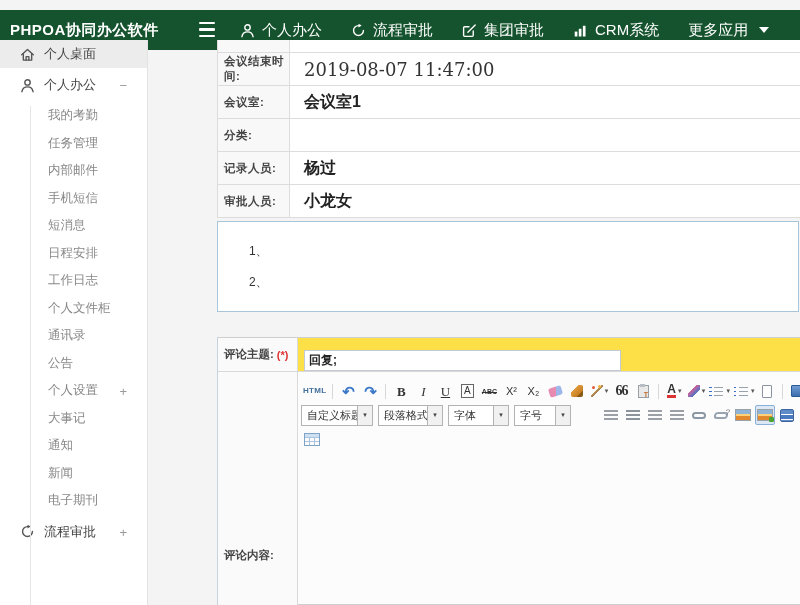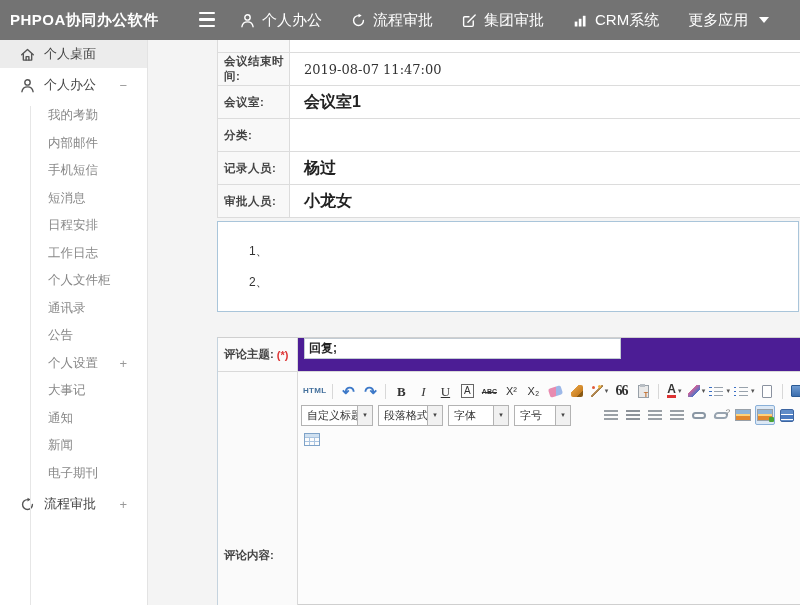--- a/index.html
+++ b/index.html
@@ -1,20 +1,20 @@
 <!DOCTYPE html>
 <html><head>
 <meta charset="utf-8">
 <style>
   * { margin:0; padding:0; box-sizing:border-box; }
   html,body { width:800px; height:605px; overflow:hidden; font-family:"Liberation Sans",sans-serif; background:#f4f4f4; }
   #app { position:relative; width:800px; height:605px; background:#f4f4f4; overflow:hidden; }
 
   
-  #topbar { position:absolute; left:0; top:0; width:800px; height:40px; background:#737373; display:flex; align-items:center; }
+  #topbar { position:absolute; left:0; top:10px; width:800px; height:40px; background:#14532d; display:flex; align-items:center; }
   #topbar-title { position:absolute; left:10px; top:0; height:40px; line-height:40px; color:#fff; font-size:15px; font-weight:bold; letter-spacing:.5px; }
   #hamburger { position:absolute; left:199px; top:12px; width:16px; height:15px; display:flex; flex-direction:column; justify-content:space-between; cursor:pointer; }
   #hamburger i { display:block; height:2.4px; background:#fff; border-radius:1px; }
   #nav { position:absolute; left:240px; top:0; height:40px; display:flex; align-items:center; gap:29px; }
   .nav-item { display:flex; align-items:center; gap:7px; color:#fff; font-size:15px; cursor:pointer; white-space:nowrap; }
   .nav-ic { width:15px; height:15px; display:inline-flex; }
   .nav-ic svg { width:15px; height:15px; }
   .caret-down { width:0; height:0; border-left:5px solid transparent; border-right:5px solid transparent; border-top:6px solid #fff; margin-left:4px; }
 
   
@@ -28,33 +28,33 @@
   .side-ic { width:15px; height:15px; margin-right:9px; display:inline-flex; color:#555; }
   .side-ic svg { width:15px; height:15px; }
   .expand { position:absolute; right:20px; top:50%; transform:translateY(-50%); color:#999; font-size:13px; }
 
   
   #form-table { position:absolute; left:217px; top:40px; width:583px; background:#fff; border-left:1px solid #dcdcdc; }
   .f-row { display:flex; border-bottom:1px solid #dcdcdc; }
   .f-row.h13 { height:13px; } .f-row.h33 { height:33px; }
   .f-label { width:72px; background:#f8f8f8; border-right:1px solid #dcdcdc; display:flex; align-items:center; padding-left:6px; font-size:11.5px; font-weight:bold; color:#444; letter-spacing:.5px; }
   .f-value { flex:1; display:flex; align-items:center; padding-left:14px; font-size:16px; font-weight:bold; color:#222; }
-  .f-value.mono { font-family:"DejaVu Serif",serif; font-weight:normal; font-size:13px; color:#333; }
+  .f-value.mono { font-family:"DejaVu Serif",serif; font-weight:normal; font-size:18px; color:#333; }
 
   
   #notes-box { position:absolute; left:217px; top:221px; width:582px; height:91px; background:#fff; border:1px solid #a9c5da; padding:21px 0 0 31px; }
   .note-line { font-size:12px; color:#333; margin-bottom:14px; }
 
   
-  #comment-table { position:absolute; left:217px; top:337px; width:583px; height:268px; background:#4c1d95; border-top:1px solid #cfcfcf; border-left:1px solid #c5d3de; display:flex; flex-direction:column; }
+  #comment-table { position:absolute; left:217px; top:337px; width:583px; height:268px; background:#fde047; border-top:1px solid #cfcfcf; border-left:1px solid #c5d3de; display:flex; flex-direction:column; }
   #c-row-subject { height:34px; display:flex; border-bottom:1px solid #d9d9d9; }
   .c-label { width:80px; background:#fafafa; border-right:1px solid #d9d9d9; font-size:11.5px; font-weight:bold; color:#444; }
   #c-subject-label { display:flex; align-items:center; padding-left:6px; gap:3px; }
   .req-star { color:#d33; font-size:11px; font-weight:bold; }
-  #c-subject-value { flex:1; display:flex; align-items:flex-start; }
+  #c-subject-value { flex:1; display:flex; align-items:flex-end; }
   #subject-input { margin-left:6px; width:317px; height:21px; border:1px solid #c2cbd3; font-size:12px; font-weight:bold; color:#222; padding:0 4px; font-family:"Liberation Sans",sans-serif; background:#fff; }
   #c-row-content { flex:1; display:flex; }
   #c-content-label { position:relative; }
   #c-content-label span { position:absolute; left:6px; top:176px; }
 
   
   #editor { flex:1; display:flex; flex-direction:row; overflow:hidden; }
   #toolbar { background:#fcfcfc; border-bottom:1px solid #cfcfcf; padding:8px 3px 3px 3px; }
   .tb-row { display:flex; align-items:center; height:22px; margin-bottom:2px; white-space:nowrap; }
   .tb { height:20px; min-width:20px; padding:0 1px; display:inline-flex; align-items:center; justify-content:center; margin:0 1px; border-radius:2px; cursor:pointer; color:#333; }
@@ -187,20 +187,23 @@
               <path d="M1.8 12.8c.5-3 2.6-4.5 5.2-4.5s4.7 1.5 5.2 4.5" fill="none" stroke="currentColor" stroke-width="1.3" stroke-linecap="round" stroke-linejoin="round"></path>
             </svg>
           </span>
           <span>个人办公</span>
           <span class="expand">−</span>
         </div>
         <div class="side-item l1">
           <span>我的考勤</span>
         </div>
         <div class="side-item l1">
+          <span>任务管理</span>
+        </div>
+        <div class="side-item l1">
           <span>内部邮件</span>
         </div>
         <div class="side-item l1">
           <span>手机短信</span>
         </div>
         <div class="side-item l1">
           <span>短消息</span>
         </div>
         <div class="side-item l1">
           <span>日程安排</span>

